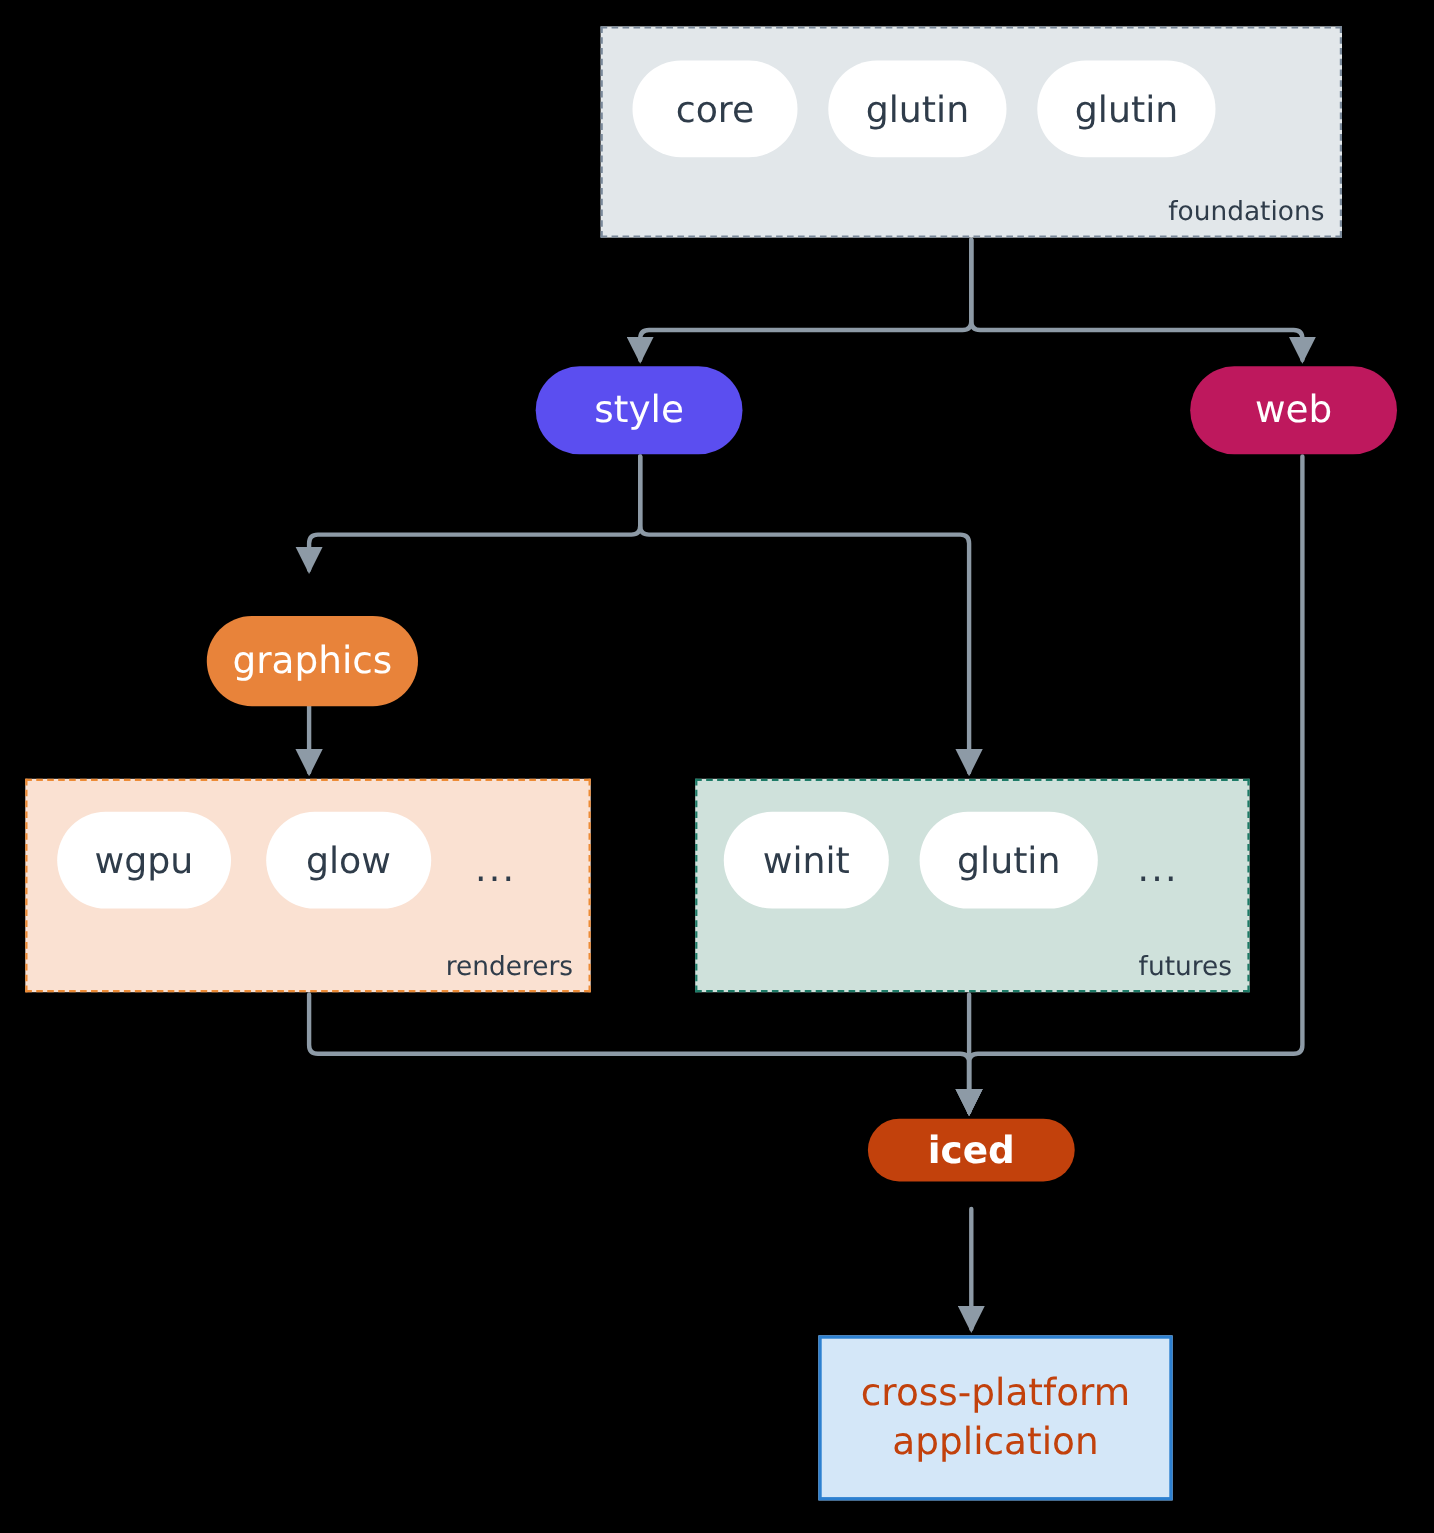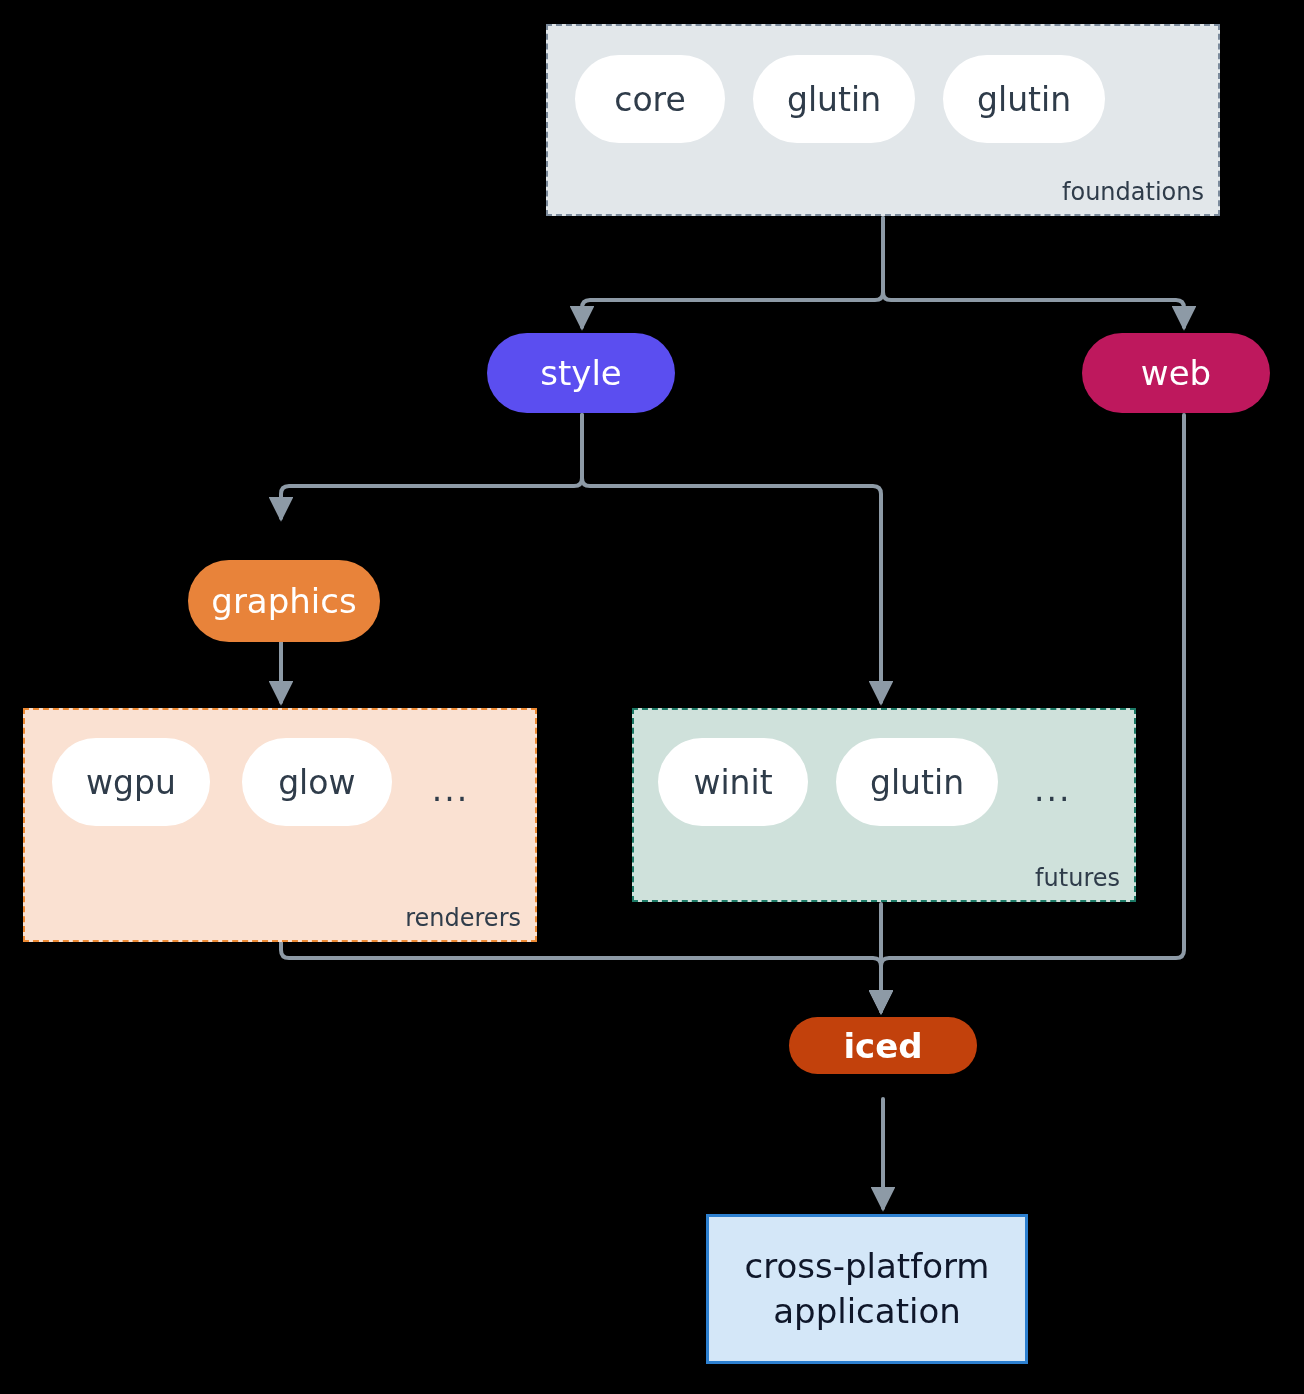--- a/index.html
+++ b/index.html
@@ -59,21 +59,21 @@
   #cluster-foundations .cluster-items {
     left: 27px;
     top: 29px;
     gap: 28px;
   }
 
   #cluster-renderers {
     left: 23px;
     top: 708px;
     width: 514px;
-    height: 234px;
+    height: 194px;
     background: #fae1d2;
     border-color: #ed8b35;
   }
   #cluster-renderers .cluster-items {
     left: 27px;
     top: 28px;
     gap: 32px;
   }
 
   #cluster-shells {
@@ -156,27 +156,27 @@
     width: 188px;
     height: 57px;
     background: #c2410c;
     font-weight: bold;
   }
 
   
   #node-application {
     position: absolute;
     box-sizing: border-box;
-    left: 706px;
+    left: 744px;
     top: 1214px;
     width: 322px;
     height: 150px;
     background: #d4e7f8;
     border: 3px solid #2d80d0;
-    color: #0f172a;
+    color: #c2410c;
     font-size: 34px;
     line-height: 1.32;
     display: flex;
     flex-direction: column;
     align-items: center;
     justify-content: center;
     text-align: center;
   }
   #node-application span { display: block; }
 </style>

